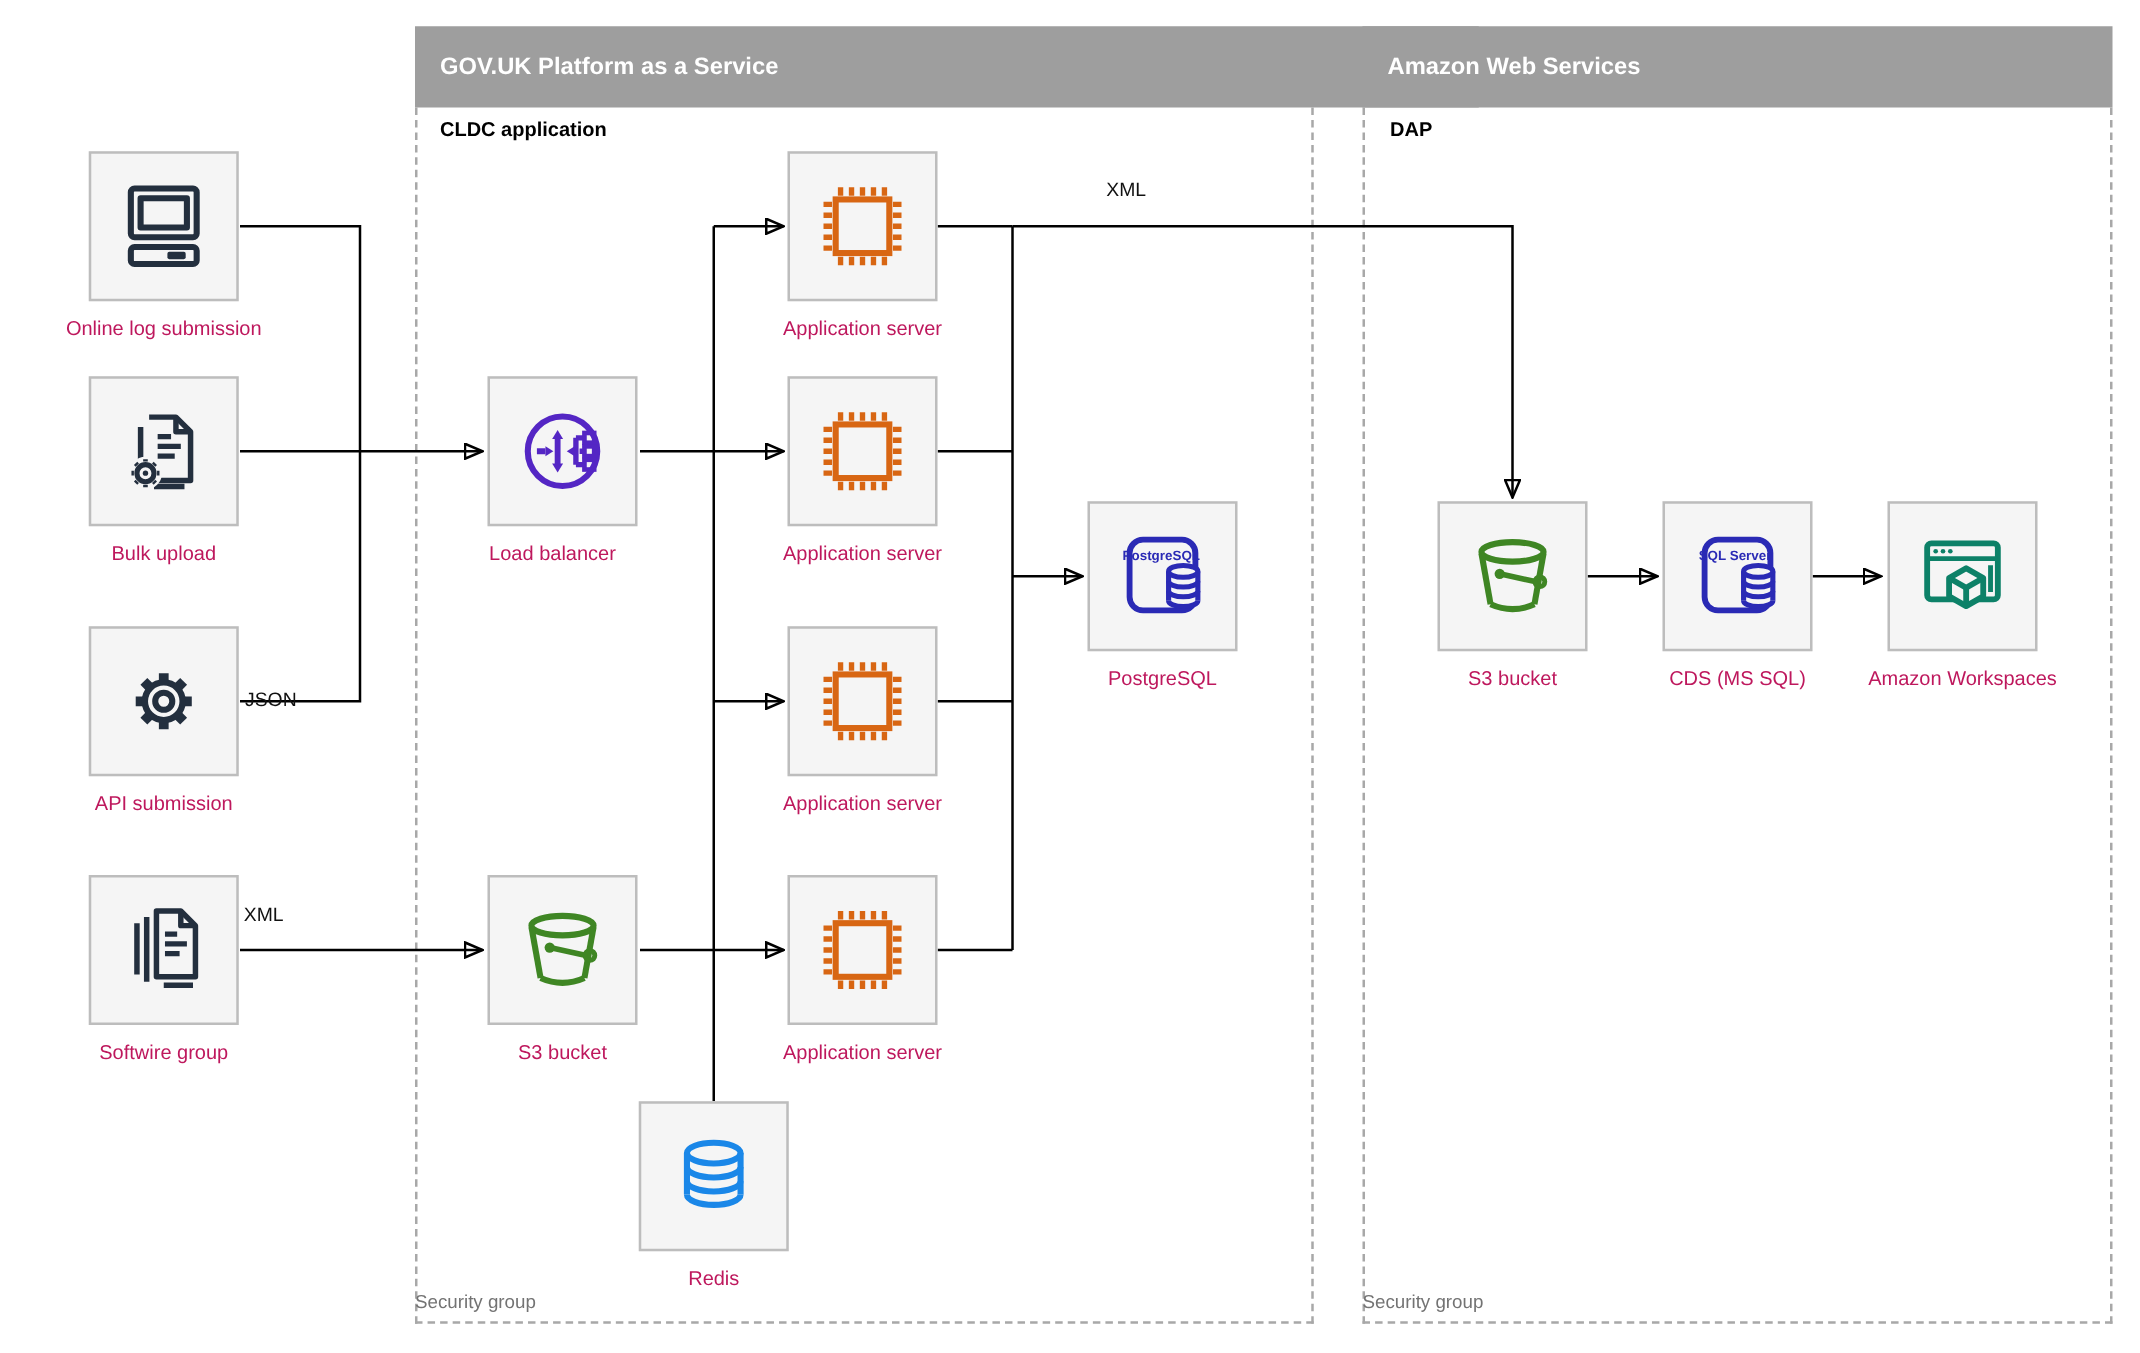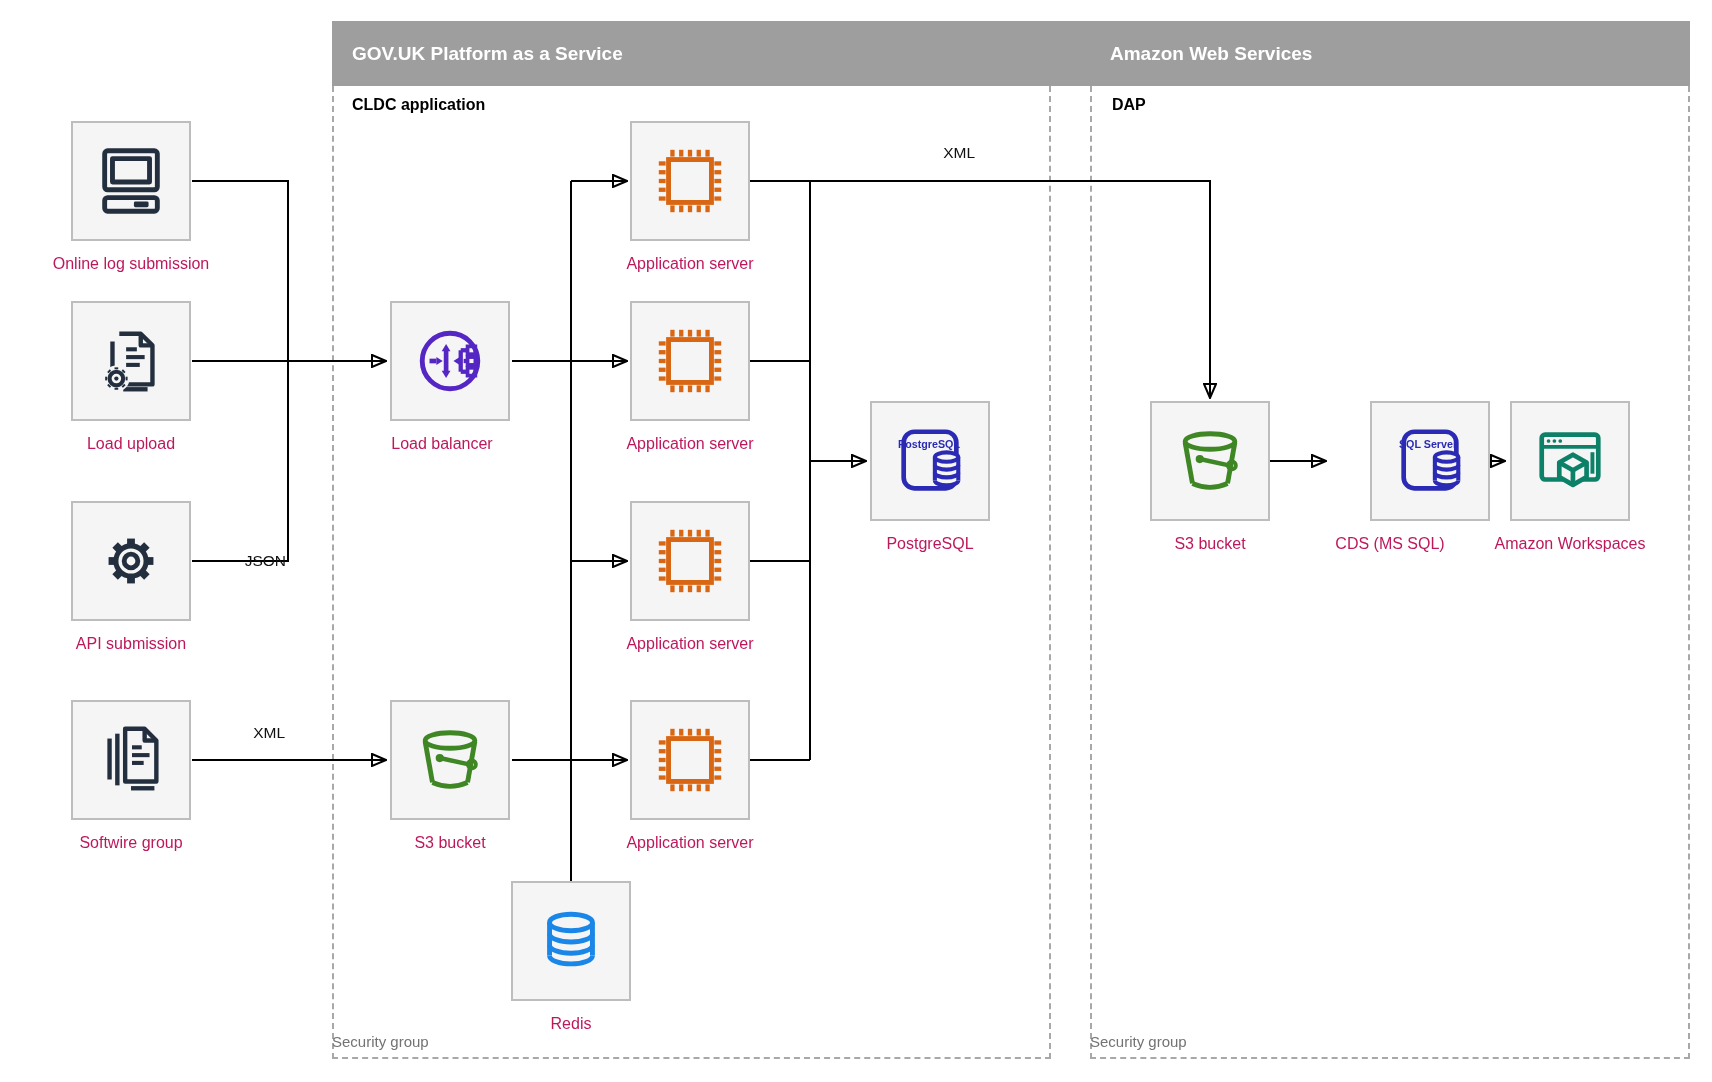--- a/index.html
+++ b/index.html
@@ -10,21 +10,21 @@
     font-size:19px;font-weight:700;line-height:65px;padding-left:20px;box-sizing:border-box;}
   .region-body{position:absolute;border:2px dashed #a8a8a8;border-top:none;box-sizing:border-box;}
   .region-sublabel{position:absolute;font-size:16px;font-weight:700;color:#000000;}
   .region-footer{position:absolute;font-size:15px;color:#737373;text-align:left;
     box-sizing:border-box;padding-right:14px;}
 
   .node{position:absolute;width:120px;height:120px;background:#f5f5f5;
     border:2px solid #bdbdbd;box-sizing:border-box;display:flex;align-items:center;justify-content:center;}
   .node-label{position:absolute;width:260px;text-align:center;font-size:16px;color:#be185d;}
 
-  .edge-label{position:absolute;font-size:15.5px;color:#111111;text-align:right;width:90px;}
+  .edge-label{position:absolute;font-size:15.5px;color:#111111;text-align:left;width:90px;}
 
   svg.connectors{position:absolute;left:0;top:0;pointer-events:none;}
   svg.connectors path{stroke:#000000;stroke-width:2;fill:none;}
 
   .icon-svg{display:block;}
 </style>
 </head>
 <body>
 
 <div class="canvas">
@@ -103,21 +103,21 @@
         <path d="M18.3,64.7 L16.9,66.1"></path>
           <path d="M15.5,58 H13.5"></path>
           <path d="M18.3,51.3 L16.9,49.9"></path>
         <path d="M25,48.5 V46.5"></path>
           <path d="M31.7,51.3 L33.1,49.9"></path>
       </g>
       <circle cx="25" cy="58" r="7" stroke="#232f3e" stroke-width="4.2" fill="none"></circle>
       <circle cx="25" cy="58" r="2.2" fill="#232f3e"></circle>
     </svg>
   </div>
-  <div class="node-label" style="left:1px;top:435px;">Load upload</div>
+  <div class="node-label" style="left:1px;top:435px;">Bulk upload</div>
 
   <div class="node" style="left:71px;top:501px;">
     <svg class="icon-svg" width="78" height="78" viewBox="0 0 80 80">
       <g stroke="#232f3e" stroke-width="8" fill="none">
         <path d="M54,40 H63"></path>
           <path d="M49.9,49.9 L56.3,56.3"></path>
           <path d="M40,54 V63"></path>
         <path d="M30.1,49.9 L23.7,56.3"></path>
           <path d="M26,40 H17"></path>
           <path d="M30.1,30.1 L23.7,23.7"></path>
@@ -344,21 +344,21 @@
         <path d="M65.5,21 L58,63"></path>
         <path d="M22,63 Q40,71 58,63"></path>
       </g>
       <circle cx="29.5" cy="38" r="4.2" fill="#3f8624"></circle>
       <path d="M29.5,38 L59.5,44.5" stroke="#3f8624" stroke-width="4.6" fill="none"></path>
       <circle cx="62.5" cy="44.5" r="4" stroke="#3f8624" stroke-width="4" fill="none"></circle>
     </svg>
   </div>
   <div class="node-label" style="left:1080px;top:535px;">S3 bucket</div>
 
-  <div class="node" style="left:1330px;top:401px;margin-left:40px;">
+  <div class="node" style="left:1330px;top:401px;">
     <svg class="icon-svg" width="78" height="78" viewBox="0 0 80 80">
       <rect x="13" y="10" width="54" height="58" rx="11" stroke="#2a2ab5" stroke-width="4.8" fill="none"></rect>
       <text x="38" y="27" text-anchor="middle" font-family="Liberation Sans, sans-serif" font-size="11" font-weight="bold" fill="#2a2ab5">SQL Server</text>
       <path d="M44,36 H70 V63 H44 Z" fill="#f5f5f5" stroke="none"></path>
       <g stroke="#2a2ab5" stroke-width="4.2" fill="none">
         <path d="M45,36 V60"></path>
         <path d="M69,36 V60"></path>
         <path d="M45,44 a12,4.8 0 0 0 24,0"></path>
         <path d="M45,52 a12,4.8 0 0 0 24,0"></path>
         <path d="M45,60 a12,4.8 0 0 0 24,0"></path>

